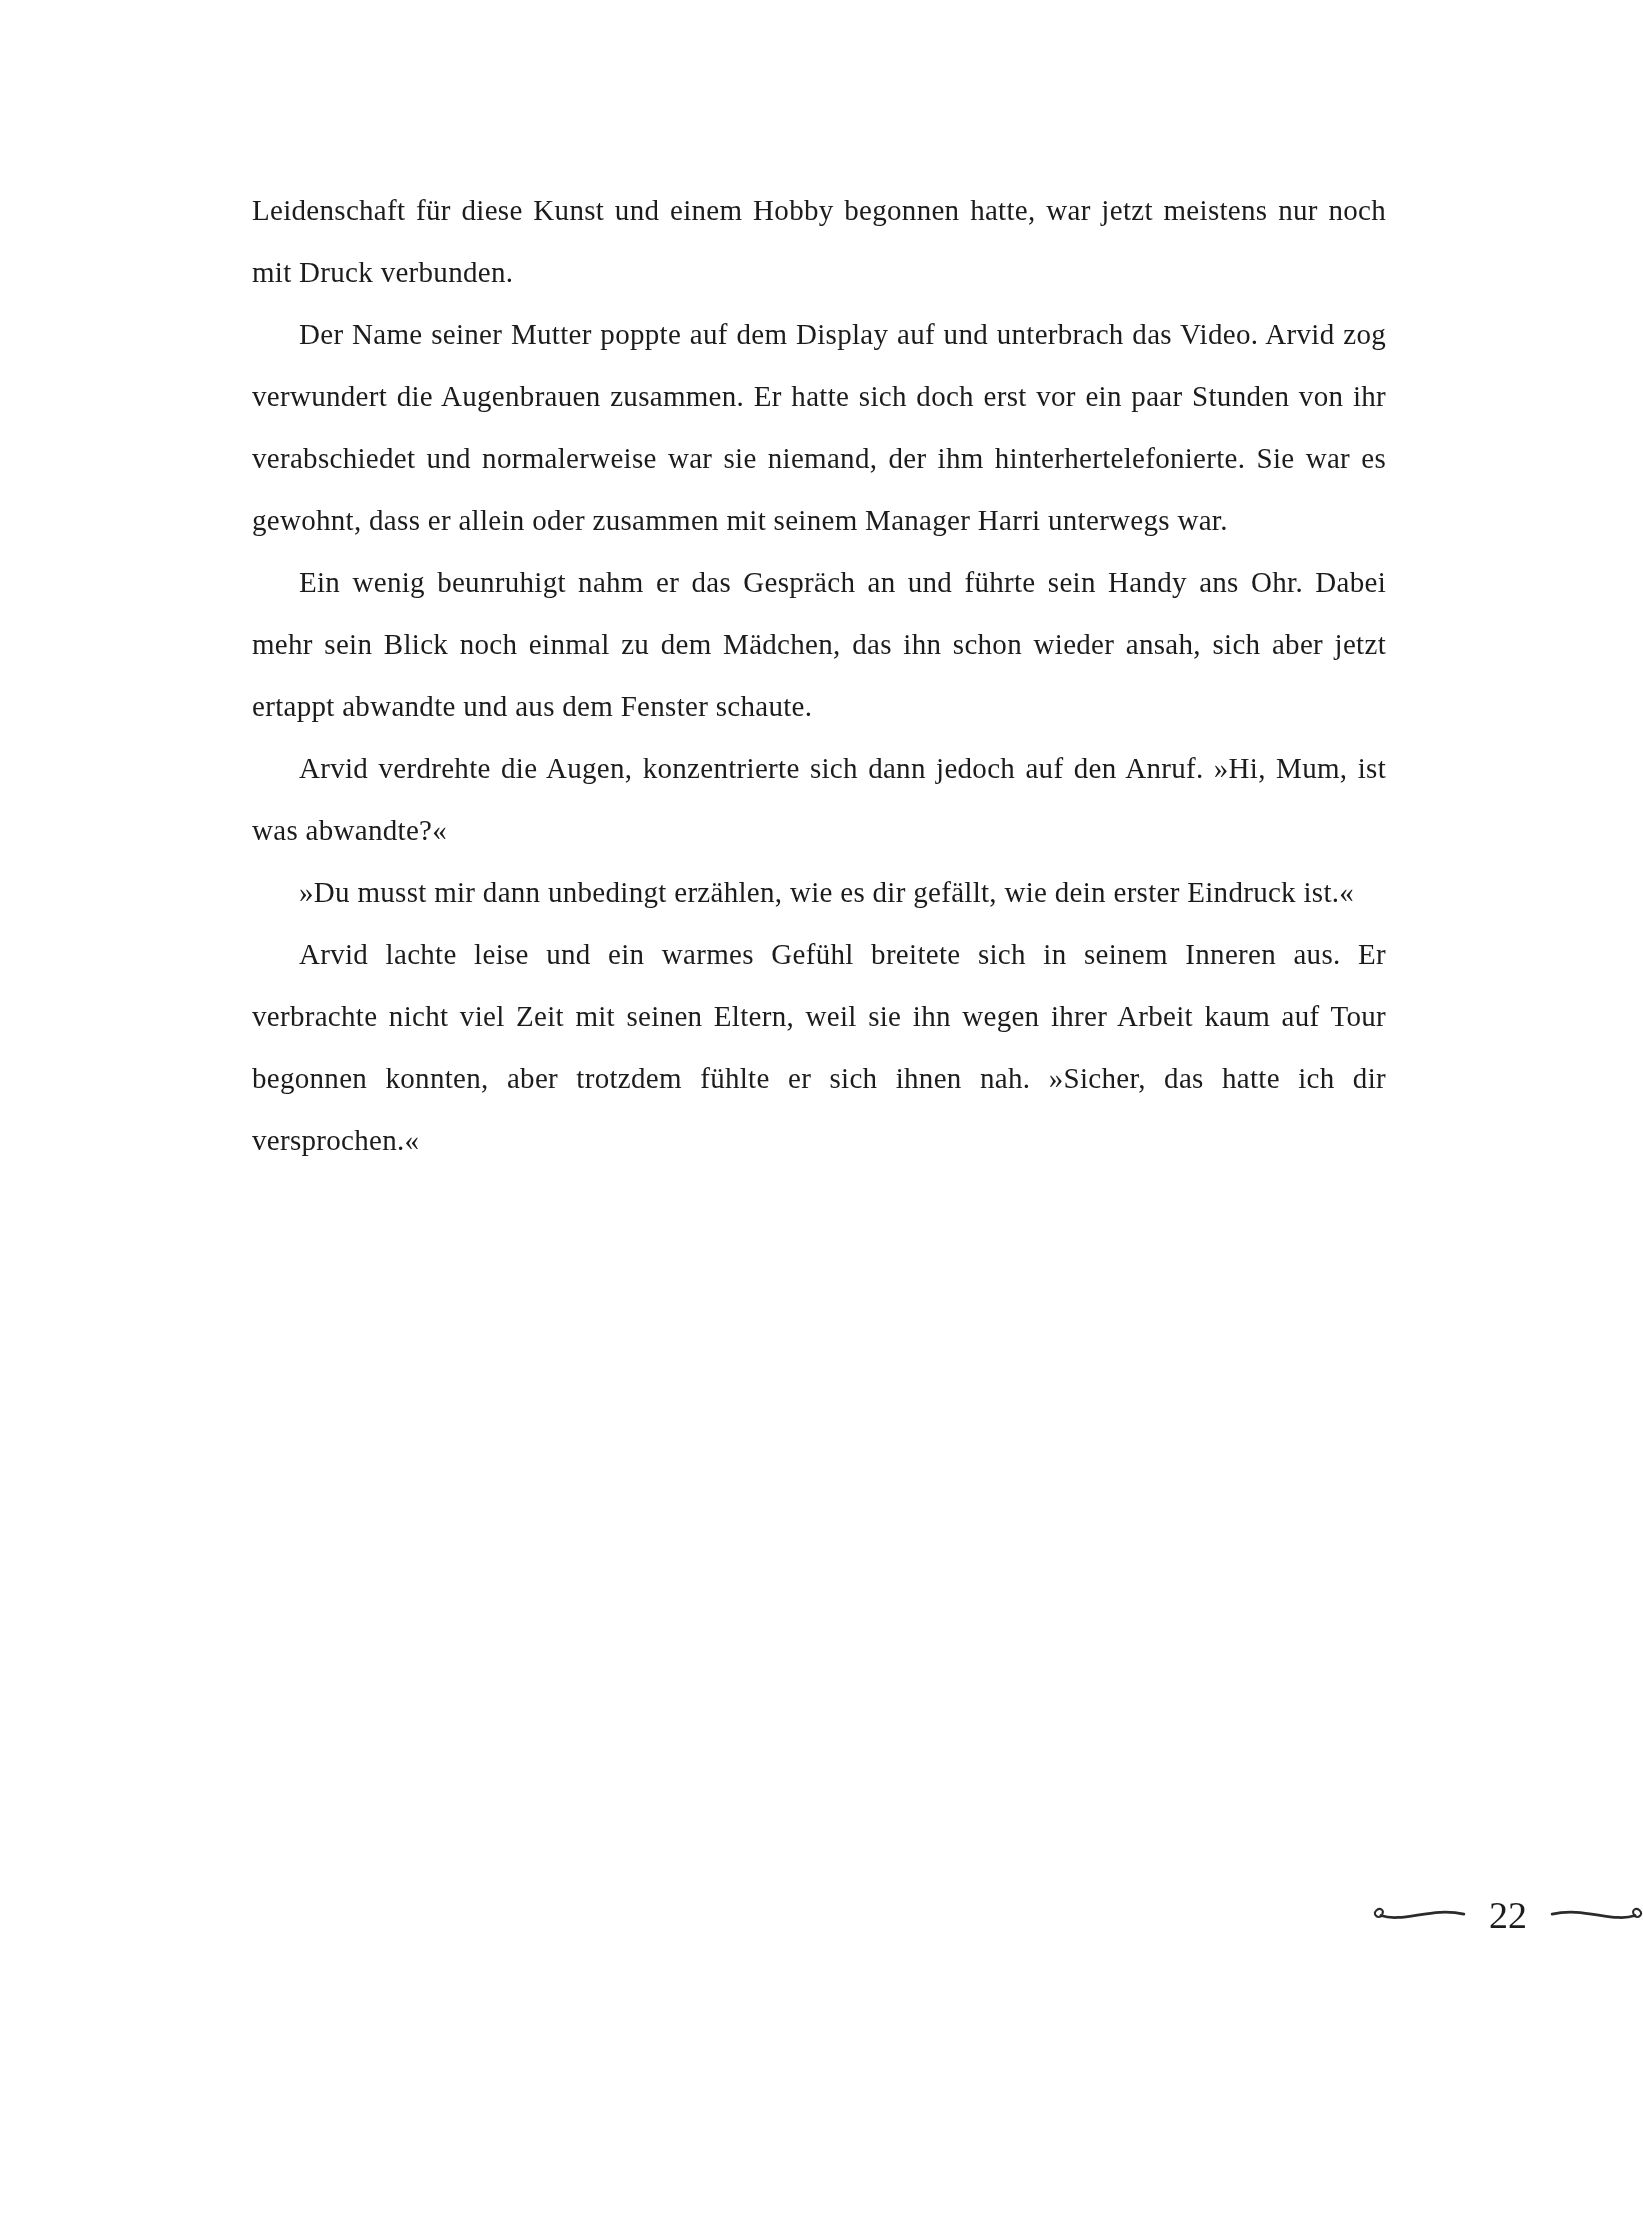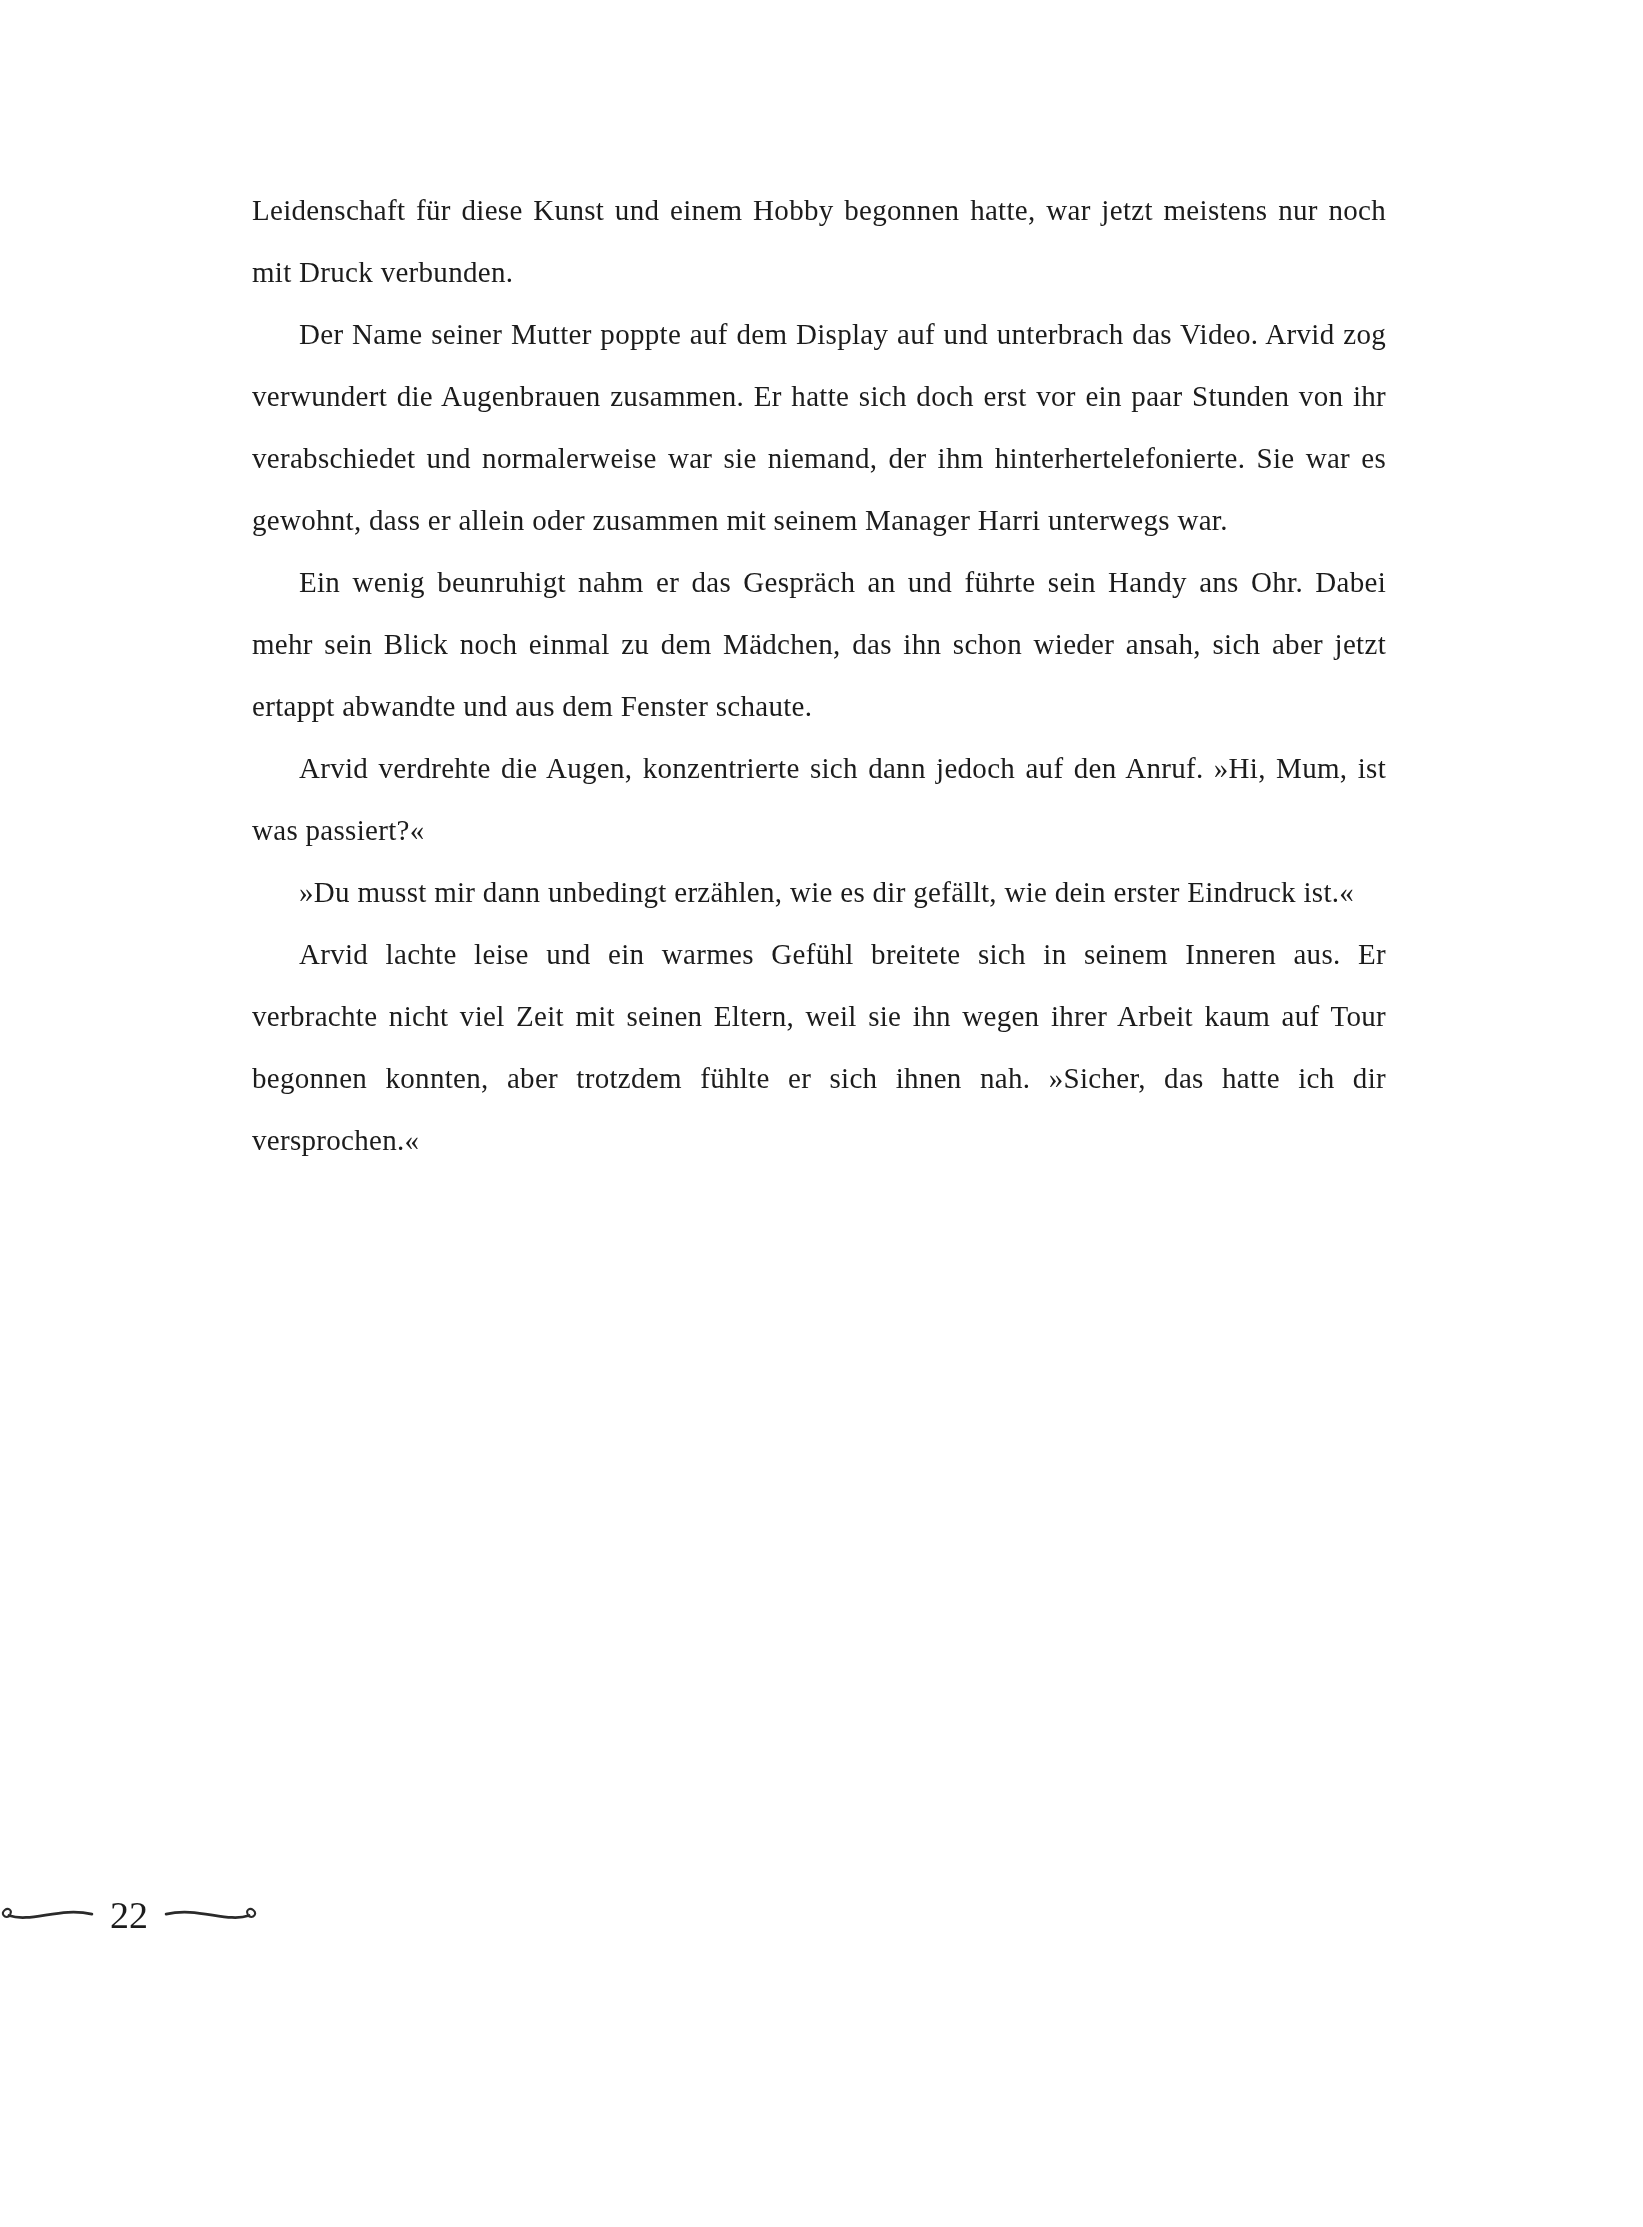--- a/index.html
+++ b/index.html
@@ -34,23 +34,23 @@
   }
   #text-block p.indent {
     text-indent: 47px;
   }
   #page-footer {
     position: absolute;
     left: 0;
     top: 1896px;
     width: 1644px;
     display: flex;
-    justify-content: flex-start;
+    justify-content: flex-end;
     align-items: center;
-    gap: 14px;
+    gap: 21px;
   }
   .page-number {
     font-size: 38px;
     line-height: 1;
     color: #1c1c1c;
   }
   .flourish {
     width: 96px;
     height: 25px;
     display: block;
@@ -66,21 +66,21 @@
 </style>
 </head>
 <body>
 
 <div id="page">
 
   <main id="text-block" lang="de">
       <p class="para">Leidenschaft für diese Kunst und einem Hobby begonnen hatte, war jetzt meistens nur noch mit Druck verbunden.</p>
       <p class="para indent">Der Name seiner Mutter poppte auf dem Display auf und unterbrach das Video. Arvid zog verwundert die Augenbrauen zusammen. Er hatte sich doch erst vor ein paar Stunden von ihr verabschiedet und normalerweise war sie niemand, der ihm hinterhertelefonierte. Sie war es gewohnt, dass er allein oder zusammen mit seinem Manager Harri unterwegs war.</p>
       <p class="para indent">Ein wenig beunruhigt nahm er das Gespräch an und führte sein Handy ans Ohr. Dabei mehr sein Blick noch einmal zu dem Mädchen, das ihn schon wieder ansah, sich aber jetzt ertappt abwandte und aus dem Fenster schaute.</p>
-      <p class="para indent">Arvid verdrehte die Augen, konzentrierte sich dann jedoch auf den Anruf. »Hi, Mum, ist was passiert?«</p>
+      <p class="para indent">Arvid verdrehte die Augen, konzentrierte sich dann jedoch auf den Anruf. »Hi, Mum, ist was abwandte?«</p>
       <p class="para indent">»Du musst mir dann unbedingt erzählen, wie es dir gefällt, wie dein erster Eindruck ist.«</p>
       <p class="para indent">Arvid lachte leise und ein warmes Gefühl breitete sich in seinem Inneren aus. Er verbrachte nicht viel Zeit mit seinen Eltern, weil sie ihn wegen ihrer Arbeit kaum auf Tour begonnen konnten, aber trotzdem fühlte er sich ihnen nah. »Sicher, das hatte ich dir versprochen.«</p>
     </main>
 
   <footer id="page-footer">
     <svg class="flourish" viewBox="0 0 140 36" xmlns="http://www.w3.org/2000/svg" aria-hidden="true">
       <path d="M14,19 C6,23 1,15 7,10 C12,6 18,10 15,16" stroke-width="3"></path>
       <path d="M13,18 C45,29 88,5 134,16" stroke-width="4"></path>
     </svg>
     <span class="page-number">22</span>

